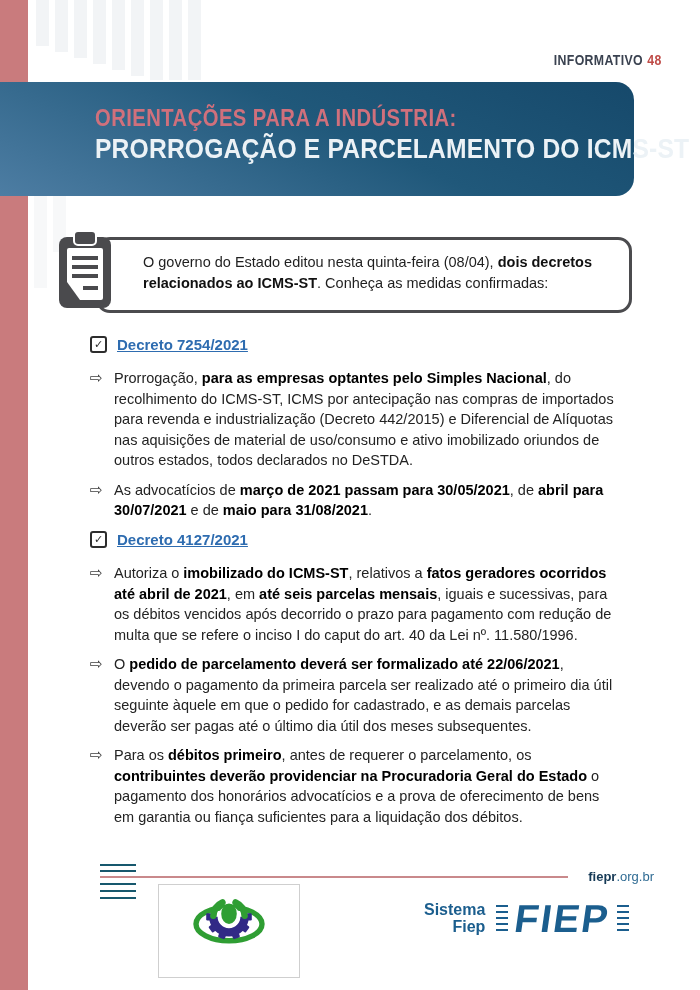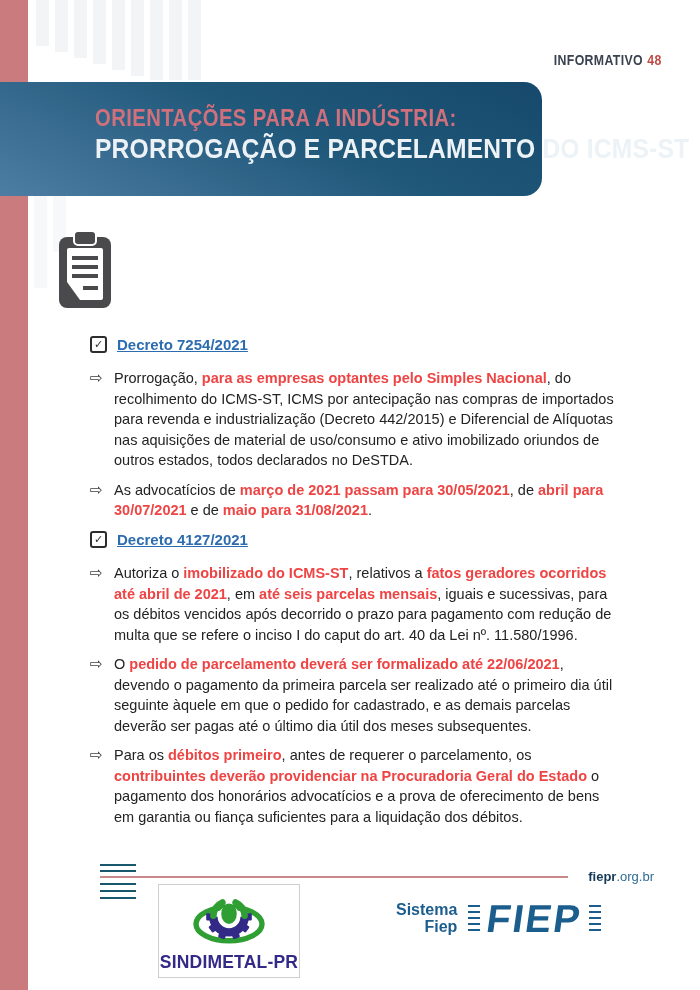--- a/index.html
+++ b/index.html
@@ -14,21 +14,21 @@
   
   .deco-bar{position:absolute;background:#f2f4f6;width:13px;top:0;}
   .deco-bar.sub{background:#f7f8f9;}
 
   
   .informativo{position:absolute;top:52px;right:38px;font-size:14px;font-weight:700;
                letter-spacing:.4px;color:#3a4250;transform:scaleX(.88);transform-origin:right center;white-space:nowrap;}
   .informativo .num{color:var(--informativo-number-red);margin-left:5px;}
 
   
-  .band{position:absolute;left:0;top:82px;width:542px;height:114px;border-radius:0 18px 18px 0;
+  .band{position:absolute;left:0;top:82px;width:634px;height:114px;border-radius:0 18px 18px 0;
         background:linear-gradient(205deg,var(--band-top) 0%,#20587a 45%,var(--band-bottom) 100%);}
   .band .t1{position:absolute;left:95px;top:23px;font-size:23px;font-weight:700;
             color:var(--band-title-coral);transform:scaleX(.88);transform-origin:left;letter-spacing:.5px;white-space:nowrap;}
   .band .t2{position:absolute;left:95px;top:51px;font-size:28px;font-weight:700;
             color:var(--band-title-white);transform:scaleX(.88);transform-origin:left;letter-spacing:.2px;white-space:nowrap;}
 
   
   .intro-box{position:absolute;left:96px;top:237px;width:536px;height:76px;border:3px solid #4b4b4e;
              border-radius:14px;box-sizing:border-box;background:#fff;}
   .intro-text{position:absolute;left:44px;top:12px;width:475px;margin:0;font-size:14.5px;
@@ -42,38 +42,38 @@
   .section:nth-child(1){top:336px;}
   .section:nth-child(2){top:531px;}
   .sec-head{display:flex;align-items:center;margin-bottom:15px;}
   .checkbox{flex:0 0 13px;width:13px;height:13px;border:2px solid #2d2d2d;border-radius:3px;
             font-family:"DejaVu Sans",sans-serif;font-size:11px;line-height:13px;text-align:center;
             font-weight:700;color:#2d2d2d;margin-right:10px;}
   .decree-link{font-size:15px;font-weight:700;color:var(--link-blue);text-decoration:underline;cursor:pointer;}
   .bullet{display:flex;margin-bottom:9px;}
   .arrow{font-family:"DejaVu Sans",sans-serif;font-size:15px;color:#3c3c3c;flex:0 0 24px;line-height:20px;}
   .btext{margin:0;width:508px;font-size:14.5px;line-height:20.5px;color:#232323;}
-  .btext b{font-weight:700;color:#ef4444;}
+  .btext b{font-weight:700;color:#000000;}
 
   
   .foot-line{position:absolute;left:100px;width:36px;height:2px;background:#17586d;}
   .foot-rule{position:absolute;left:100px;top:876px;width:468px;height:2px;background:#c9898b;}
   .site-url{position:absolute;top:869px;right:46px;font-size:13px;color:#2f6b93;white-space:nowrap;}
   .site-url b{color:#163a56;font-weight:700;}
 
   .sind-box{position:absolute;left:158px;top:884px;width:142px;height:94px;border:1px solid #cfcfcf;
             background:#fff;box-sizing:border-box;text-align:center;}
   .sind-emblem{margin-top:3px;width:112px;height:60px;}
   .sind-label{font-size:17.5px;font-weight:700;color:var(--sindimetal-purple);margin-top:0;letter-spacing:.2px;}
   .g-green{fill:var(--sindimetal-green);}
   .s-green{stroke:var(--sindimetal-green);}
   .g-purple{fill:var(--sindimetal-purple);}
   .s-purple{stroke:var(--sindimetal-purple);}
 
-  .fiep-logo{position:absolute;left:396px;top:893px;height:50px;display:flex;align-items:center;}
+  .fiep-logo{position:absolute;left:424px;top:893px;height:50px;display:flex;align-items:center;}
   .sistema{text-align:right;color:var(--fiep-blue);font-weight:700;font-size:16px;line-height:17px;margin-right:4px;}
   .dashes{display:flex;flex-direction:column;gap:3.5px;margin:0 7px;}
   .dashes i{width:12px;height:2.5px;background:var(--fiep-blue);display:block;}
   .fiep-word{font-size:39px;font-weight:700;color:var(--fiep-blue);transform:skewX(-8deg);
              letter-spacing:2px;line-height:1;}
 </style>
 </head>
 <body>
 
 <div class="page">
@@ -96,20 +96,23 @@
 
   <div class="informativo">
     <span>INFORMATIVO</span><span class="num">48</span>
   </div>
 
   <div class="band">
     <div class="t1">ORIENTAÇÕES PARA A INDÚSTRIA:</div>
     <div class="t2">PRORROGAÇÃO E PARCELAMENTO DO ICMS-ST</div>
   </div>
 
+  <div class="intro-box">
+    <p class="intro-text"><span>O governo do Estado editou nesta quinta-feira (08/04), </span><b>dois decretos relacionados ao ICMS-ST</b><span>. Conheça as medidas confirmadas:</span></p>
+  </div>
 
   <div class="clipboard">
     <svg viewBox="0 0 54 80" width="54" height="80">
       <rect x="1" y="7" width="52" height="71" rx="8" fill="#4a4a4d"></rect>
       <rect x="16" y="1" width="22" height="14" rx="4" fill="#4a4a4d" stroke="#ffffff" stroke-width="2"></rect>
       <rect x="9" y="18" width="36" height="52" rx="2" fill="#ffffff"></rect>
       <rect x="14" y="26" width="26" height="4" fill="#4a4a4d"></rect>
       <rect x="14" y="35" width="26" height="4" fill="#4a4a4d"></rect>
       <rect x="14" y="44" width="26" height="4" fill="#4a4a4d"></rect>
       <rect x="25" y="56" width="15" height="4" fill="#4a4a4d"></rect>
@@ -185,21 +188,20 @@
           <rect x="84" y="42" width="14" height="12" rx="2" class="g-purple"></rect>
         </g>
       <g transform="rotate(180 60 48)">
           <rect x="84" y="42" width="14" height="12" rx="2" class="g-purple"></rect>
         </g>
       <path d="M34 46 a26 26 0 0 1 15 -22" fill="none" class="s-green" stroke-width="11" stroke-linecap="round"></path>
       <path d="M86 46 a26 26 0 0 0 -15 -22" fill="none" class="s-green" stroke-width="11" stroke-linecap="round"></path>
       <circle cx="60" cy="48" r="18" fill="#ffffff"></circle>
       <ellipse cx="60" cy="43" rx="13" ry="17" class="g-green"></ellipse>
     </svg>
-    <div class="sind-label">SINDIMETAL-PR</div>
   </div>
 
   <div class="fiep-logo">
     <div class="sistema">
       <div>Sistema</div>
       <div>Fiep</div>
     </div>
     <div class="dashes">
         <i></i>
         <i></i>

